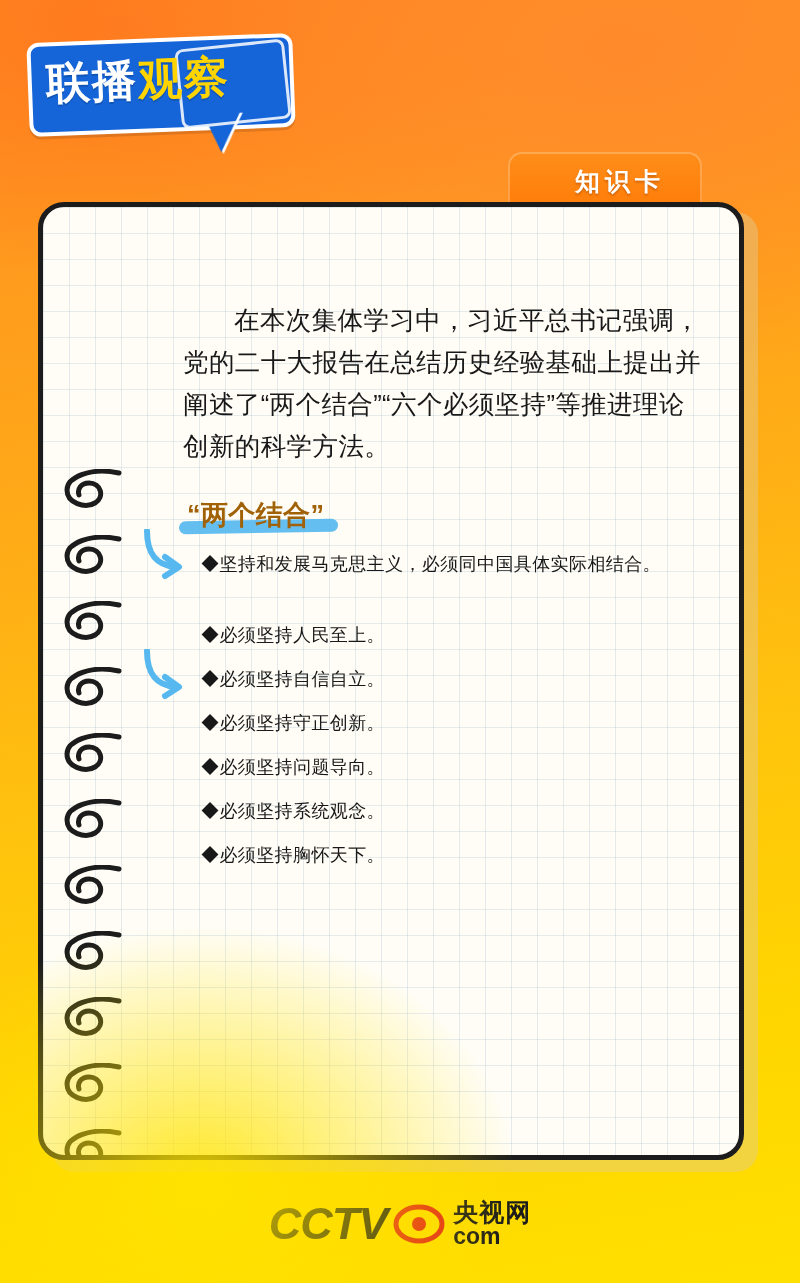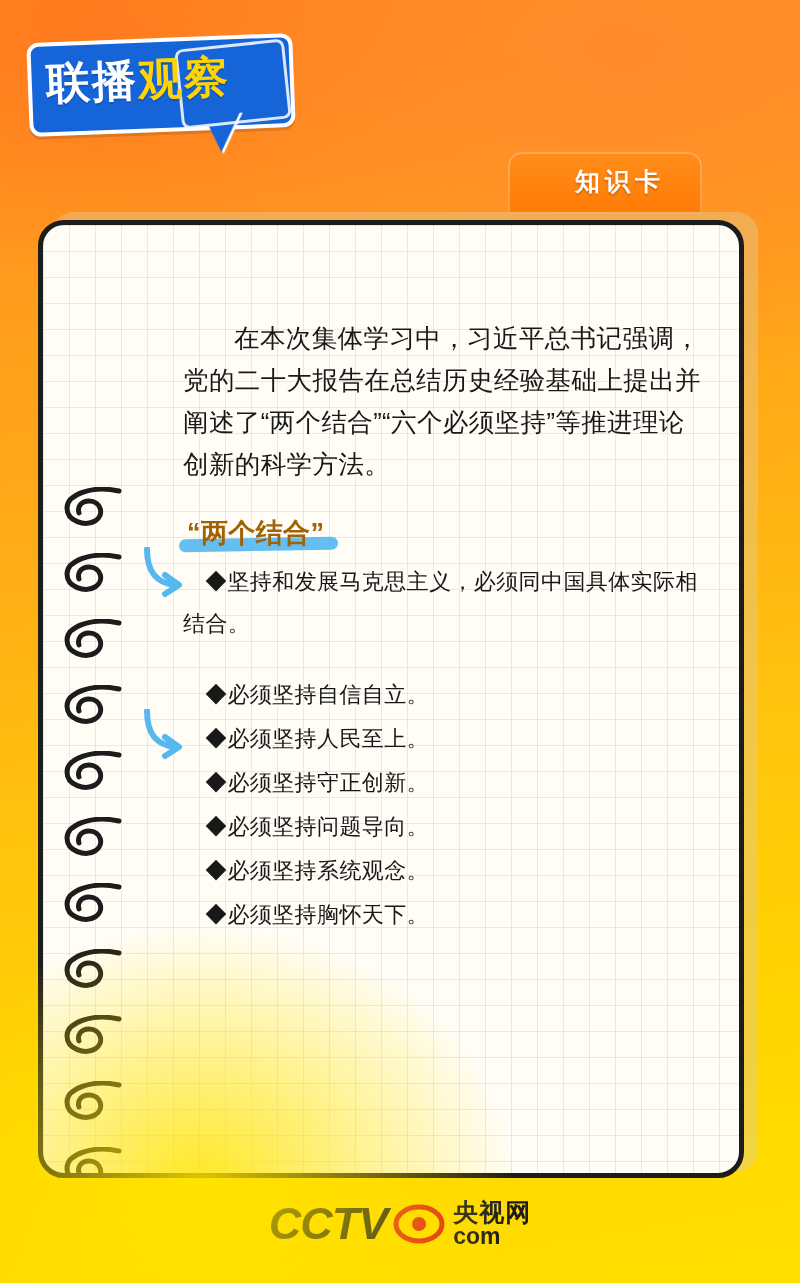--- a/index.html
+++ b/index.html
@@ -133,21 +133,20 @@
     position: absolute;
     left: 38px;
     top: 202px;
     width: 706px;
     height: 958px;
     background: #fffdf6;
     border: 5px solid #1c1c1c;
     border-radius: 26px;
     box-sizing: border-box;
     overflow: hidden;
-    margin-top: 18px;
   }
   .card-grid {
     position: absolute;
     left: 0; top: 0; right: 0; bottom: 0;
     background-image:
       linear-gradient(to right, rgba(140,170,200,0.22) 1px, transparent 1px),
       linear-gradient(to bottom, rgba(140,170,200,0.22) 1px, transparent 1px);
     background-size: 26px 26px;
   }
 
@@ -218,21 +217,21 @@
     left: -44px;
     width: 46px;
     height: 52px;
   }
   .bullets {
     margin: 0 0 28px 0;
     padding: 0;
     list-style: none;
   }
   .bullet {
-    font-size: 22px;
+    font-size: 18px;
     line-height: 42px;
     margin: 0;
     text-indent: 1em;
   }
   .bullets.tight .bullet {
     line-height: 44px;
   }
 
   
   .footer {
@@ -375,22 +374,22 @@
 
       <div class="section">
         <span class="arrow" style="top:36px;">
           <svg width="46" height="52" viewBox="0 0 46 52">
               <path d="M8 2 C8 26 18 36 36 38" fill="none" stroke="#57b8ef" stroke-width="6" stroke-linecap="round"></path>
               <path d="M26 28 L40 38 L26 47" fill="none" stroke="#57b8ef" stroke-width="6" stroke-linecap="round" stroke-linejoin="round"></path>
             </svg>
         </span>
       </div>
       <ul class="bullets tight">
+        <li class="bullet">◆必须坚持人民至上。</li>
         <li class="bullet">◆必须坚持自信自立。</li>
-        <li class="bullet">◆必须坚持人民至上。</li>
         <li class="bullet">◆必须坚持守正创新。</li>
         <li class="bullet">◆必须坚持问题导向。</li>
         <li class="bullet">◆必须坚持系统观念。</li>
         <li class="bullet">◆必须坚持胸怀天下。</li>
       </ul>
 
     </div>
   </div>
 
   <div class="footer">

